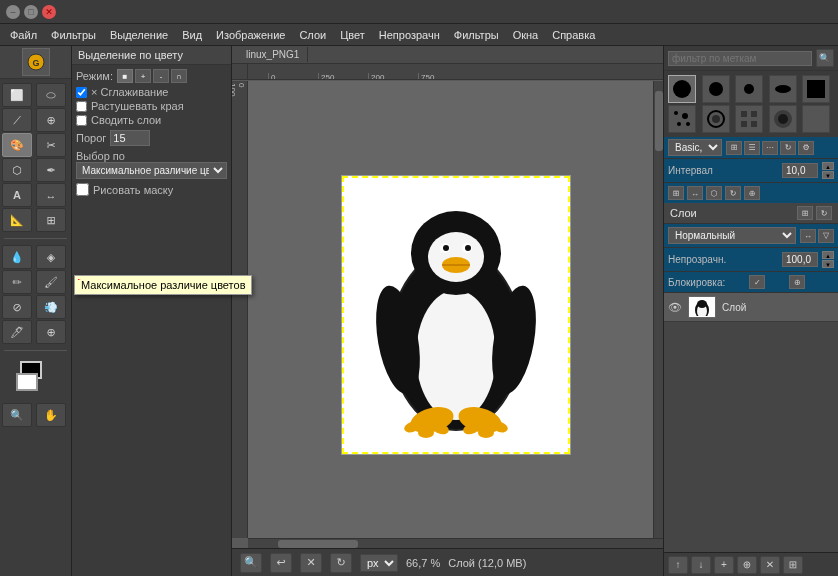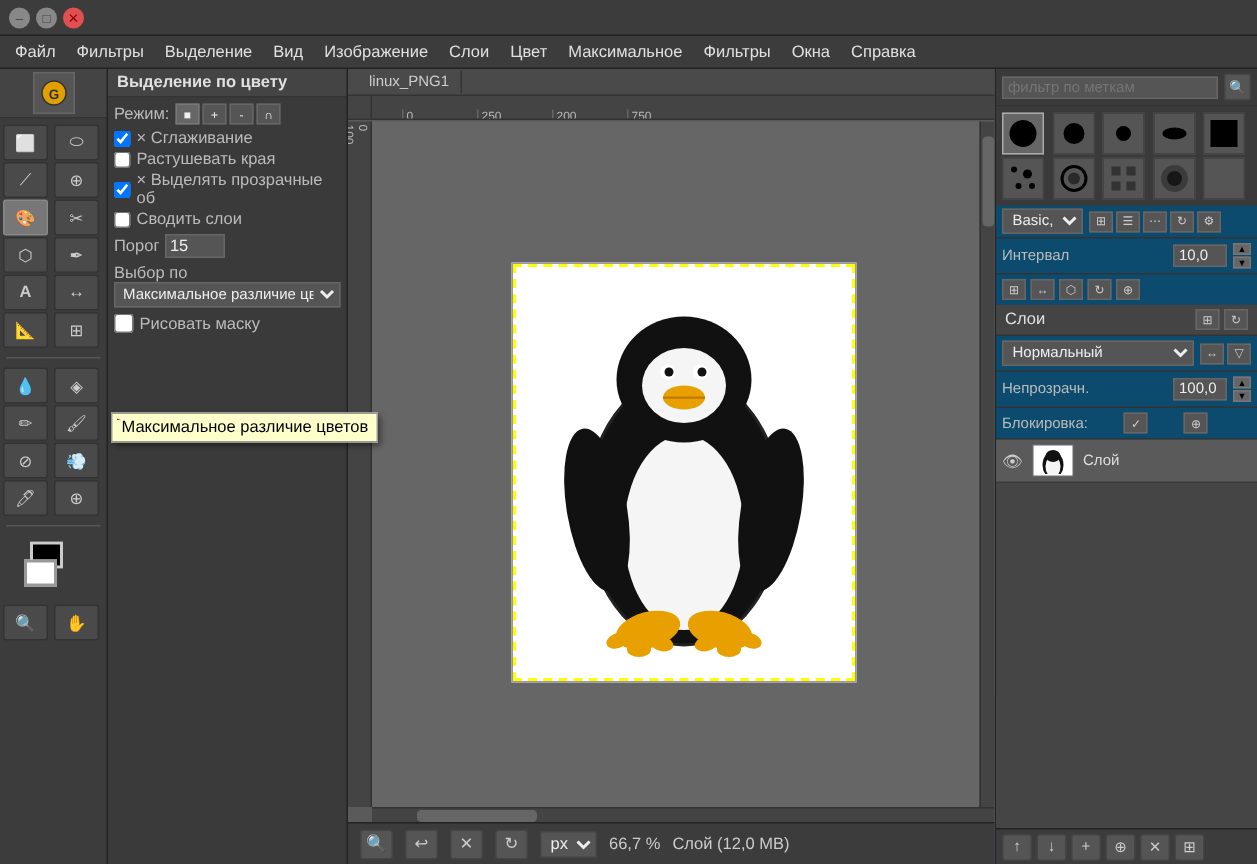--- a/index.html
+++ b/index.html
@@ -115,21 +115,21 @@
       display: flex;
       flex-direction: column;
       overflow: hidden;
     }
 
     .panel-title {
       background: #444;
       color: #e0e0e0;
       padding: 3px 6px;
       font-size: 11px;
-      font-weight: bold;
+      font-weight: normal;
       border-bottom: 1px solid #333;
     }
 
     .options-content {
       padding: 4px;
       color: #ccc;
       font-size: 11px;
     }
 
     .option-label { color: #bbb; font-size: 11px; }
@@ -643,21 +643,21 @@
 </div>
 
 <div class="menu-bar">
   <span class="menu-item">Файл</span>
   <span class="menu-item">Фильтры</span>
   <span class="menu-item">Выделение</span>
   <span class="menu-item">Вид</span>
   <span class="menu-item">Изображение</span>
   <span class="menu-item">Слои</span>
   <span class="menu-item">Цвет</span>
-  <span class="menu-item">Максимальное</span>
+  <span class="menu-item">Непрозрачн</span>
   <span class="menu-item">Фильтры</span>
   <span class="menu-item">Окна</span>
   <span class="menu-item">Справка</span>
 </div>
 
 <div class="main-layout">
 
   <div class="toolbox">
     <div style="padding:2px; background:#444; display:flex; align-items:center; justify-content:center; gap:3px; border-bottom:1px solid #333;">
       <div style="width:28px;height:28px;background:#555;border:1px solid #666;display:flex;align-items:center;justify-content:center;cursor:pointer;">
@@ -722,24 +722,20 @@
       <div class="checkbox-row">
         <input type="checkbox" checked="" style="">
         <span class="option-label">× Сглаживание</span>
       </div>
 
       <div class="checkbox-row">
         <input type="checkbox" style="">
         <span class="option-label">Растушевать края</span>
       </div>
 
-      <div class="checkbox-row">
-        <input type="checkbox" checked="" style="">
-        <span class="option-label">× Выделять прозрачные об</span>
-      </div>
 
       <div class="checkbox-row">
         <input type="checkbox" style="">
         <span class="option-label">Сводить слои</span>
       </div>
 
       <div class="threshold-row">
         <span class="option-label">Порог</span>
         <input type="text" class="threshold-input" value="15" style="">
       </div>

